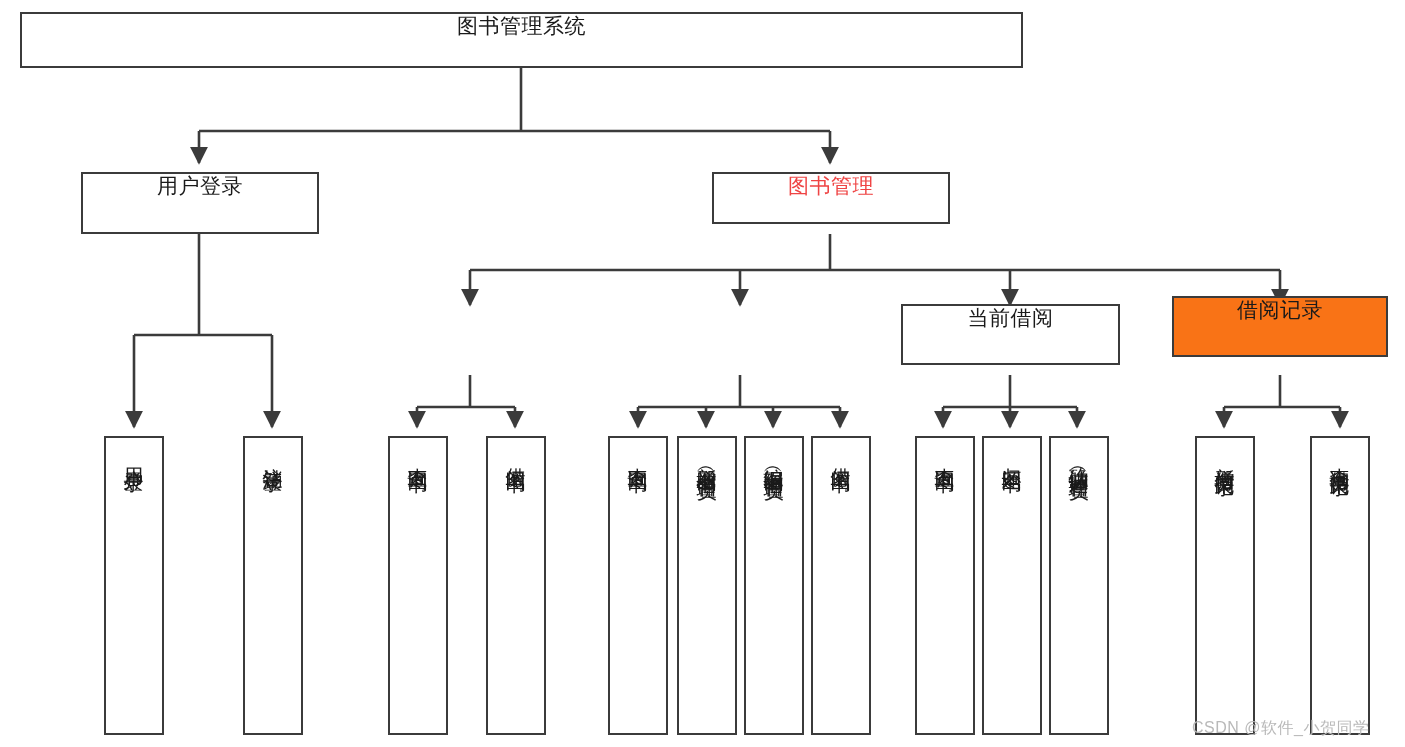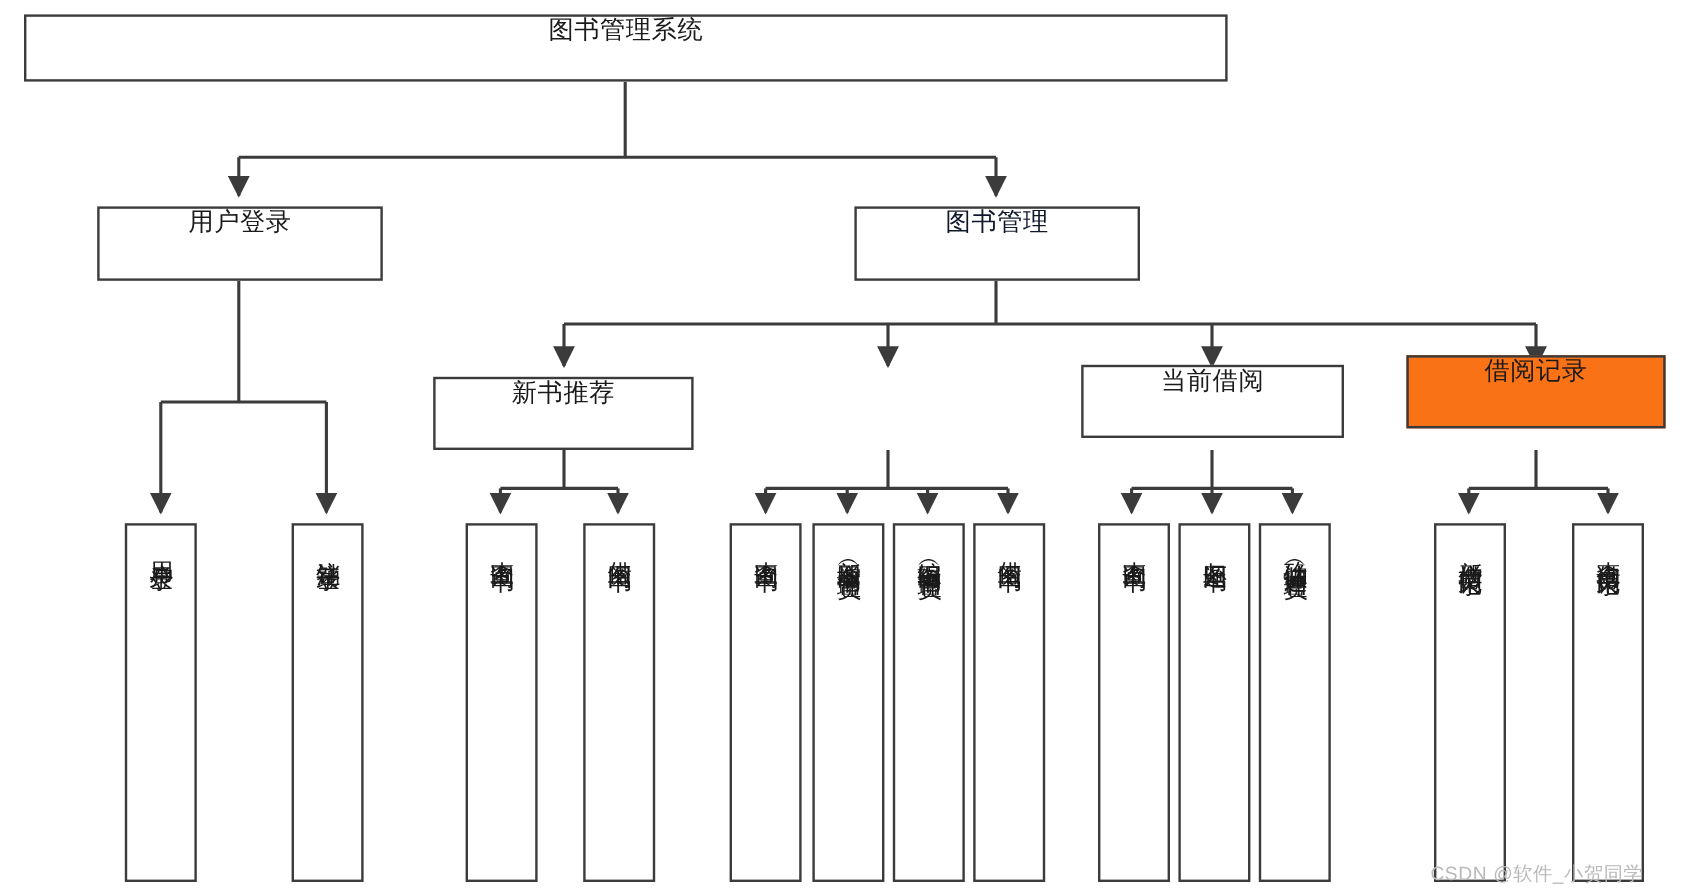--- a/index.html
+++ b/index.html
@@ -126,27 +126,24 @@
     </g>
   </svg>
 
   <div class="node root horiz" style="left: 20px; top: 12px; width: 1003px; height: 56px; border-color: rgb(59, 59, 59); background: rgb(255, 255, 255); color: rgb(26, 26, 26);">
     <span class="label">图书管理系统</span>
   </div>
 
   <div class="node horiz" style="left: 81px; top: 172px; width: 238px; height: 62px; border-color: rgb(59, 59, 59); background: rgb(255, 255, 255); color: rgb(26, 26, 26);">
     <span class="label">用户登录</span>
   </div>
-  <div class="node horiz" style="left: 712px; top: 172px; width: 238px; height: 62px; border-color: rgb(59, 59, 59); background: rgb(255, 255, 255); color: #0f172a;">
+  <div class="node horiz" style="left: 712px; top: 172px; width: 238px; height: 52px; border-color: rgb(59, 59, 59); background: rgb(255, 255, 255); color: #ef4444;">
     <span class="label">图书管理</span>
   </div>
 
-  <div class="node horiz" style="left: 361px; top: 314px; width: 217px; height: 61px; border-color: rgb(59, 59, 59); background: rgb(255, 255, 255); color: rgb(26, 26, 26);">
-    <span class="label">新书推荐</span>
-  </div>
   <div class="node horiz" style="left: 901px; top: 304px; width: 219px; height: 61px; border-color: rgb(59, 59, 59); background: rgb(255, 255, 255); color: rgb(26, 26, 26);">
     <span class="label">当前借阅</span>
   </div>
   <div class="node horiz" style="left: 1172px; top: 296px; width: 216px; height: 61px; border-color: rgb(59, 59, 59); background: #f97316; color: rgb(26, 26, 26);">
     <span class="label">借阅记录</span>
   </div>
 
   <div class="node vert" style="left: 104px; top: 436px; width: 60px; height: 299px; border-color: rgb(59, 59, 59); background: rgb(255, 255, 255); color: rgb(26, 26, 26);">
     <span class="label">用户登录</span>
   </div>

